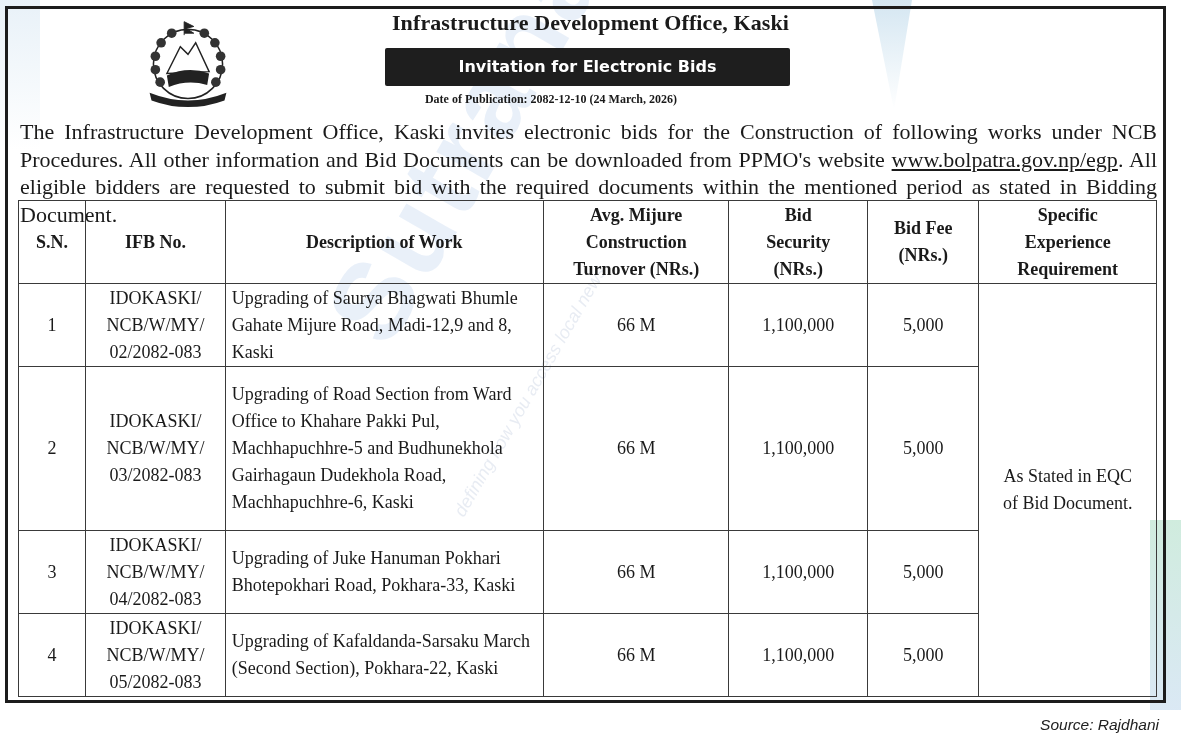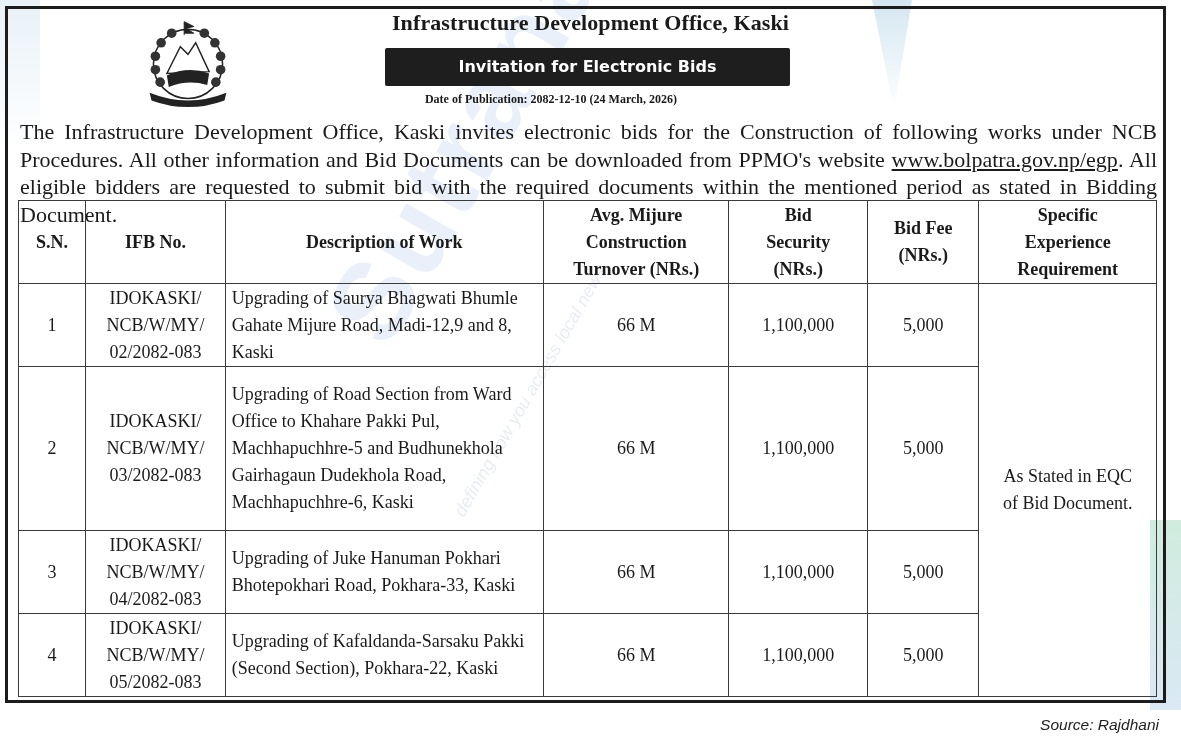--- a/index.html
+++ b/index.html
@@ -149,21 +149,21 @@
       <td>1,100,000</td>
       <td>5,000</td>
     </tr>
     <tr class="r4">
       <td>4</td>
       <td>
         <div>IDOKASKI/</div>
         <div>NCB/W/MY/</div>
         <div>05/2082-083</div>
       </td>
-      <td class="desc">Upgrading of Kafaldanda-Sarsaku Pakki (Second Section), Pokhara-22, Kaski</td>
+      <td class="desc">Upgrading of Kafaldanda-Sarsaku March (Second Section), Pokhara-22, Kaski</td>
       <td>66 M</td>
       <td>1,100,000</td>
       <td>5,000</td>
     </tr>
   </tbody>
 </table>
 
 <div class="source">Source: Rajdhani</div>
 
 </body></html>

